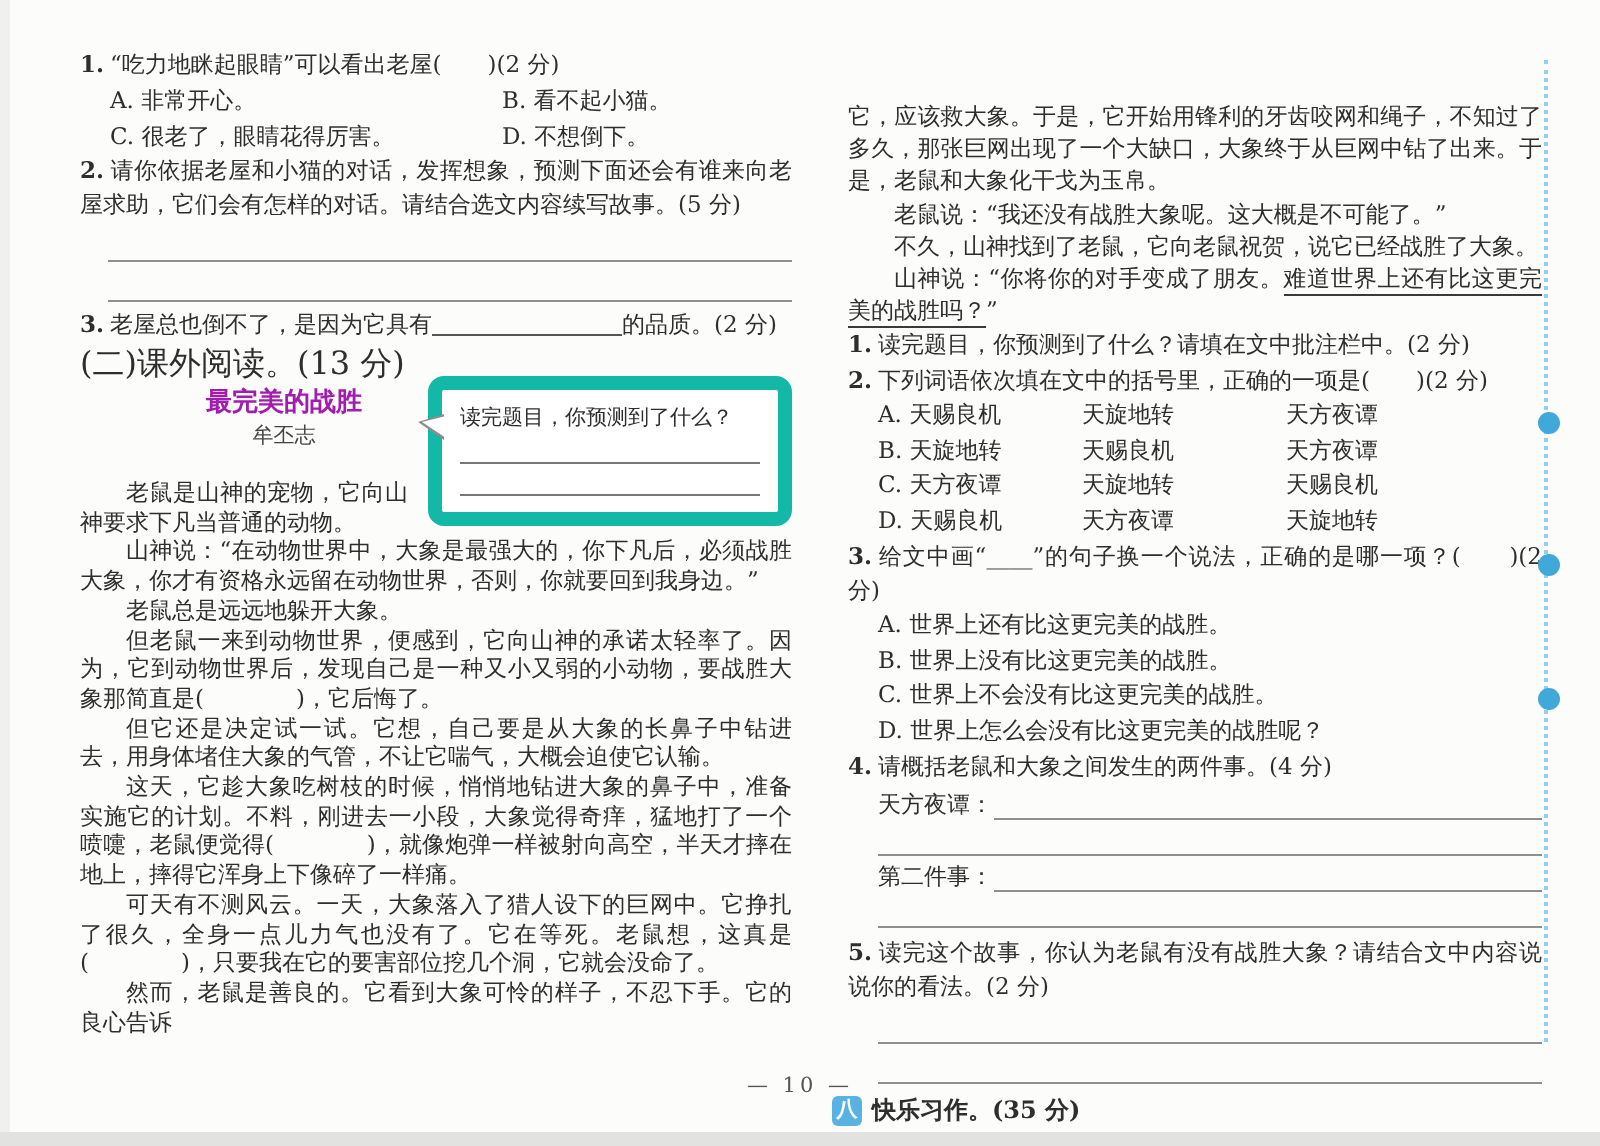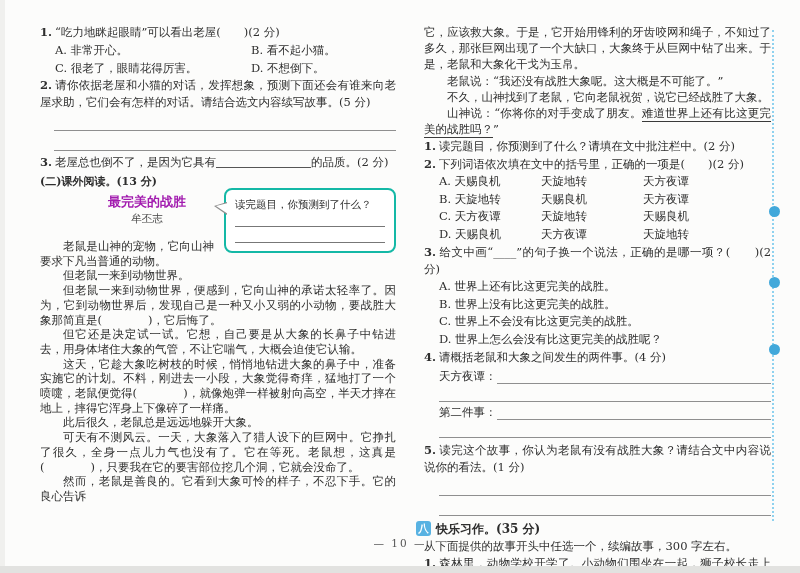--- a/index.html
+++ b/index.html
@@ -13,34 +13,34 @@
 
   .qp{margin:0;font-size:11.5px;line-height:17px;text-align:justify;}
   .qnum{font-weight:bold;margin-right:3px;}
   .opts2{display:grid;grid-template-columns:196px 1fr;padding-left:15px;font-size:11.5px;line-height:18px;}
   .optline{padding-left:15px;font-size:11.5px;line-height:17.5px;}
 
   .ansline{border-bottom:1px solid #8f8f8f;height:19px;}
   .ansline.left-ind{margin-left:14px;}
   .blank-inline{display:inline-block;width:95px;border-bottom:1px solid #555;height:11px;vertical-align:-2px;}
 
-  .section-h{margin:2px 0 1px;font-size:11px;font-weight:bold;line-height:17px;}
+  .section-h{margin:2px 0 1px;font-size:16px;font-weight:normal;line-height:17px;}
 
   .reading-block{margin-top:2px;}
-  .bubble{float:right;width:150px;border:2px solid #14b8a6;border-radius:8px;background:#fff;
+  .bubble{float:right;width:150px;border:7px solid #14b8a6;border-radius:8px;background:#fff;
           padding:7px 9px 8px;margin:-4px 0 5px 10px;font-size:10.5px;line-height:14px;position:relative;}
   .bubble-tail-o{position:absolute;left:-12px;top:12px;width:0;height:0;
           border-top:4px solid transparent;border-bottom:9px solid transparent;border-right:13px solid #8d8d8d;}
   .bubble-tail-i{position:absolute;left:-10px;top:13px;width:0;height:0;
           border-top:3px solid transparent;border-bottom:8px solid transparent;border-right:12px solid #fff;}
   .bline{border-bottom:1px solid #777;height:15px;}
   .reading-title{text-align:center;padding-left:40px;font-size:13px;font-weight:bold;color:#a21caf;line-height:19px;}
   .reading-author{text-align:center;padding-left:40px;font-size:10.5px;color:#444;line-height:15px;margin-bottom:13px;}
   .passage{margin:0;font-size:11.5px;line-height:14.7px;text-indent:2em;text-align:justify;}
-  .passage.noindent{text-indent:0;}
+  .passage.noindent{text-indent:0;margin-top:26px;}
   .rc .passage{line-height:16.2px;}
   .ul{border-bottom:1px solid #3a3a3a;padding-bottom:0.5px;}
 
   .rq{margin-top:1px;}
   .w3{display:inline-block;width:102px;}
   .fillrow{display:flex;align-items:flex-end;font-size:11.5px;line-height:15px;margin-top:3px;padding-left:15px;}
   .fillrow .lab{white-space:nowrap;}
   .fillrow .ansline{flex:1;height:13px;}
   .fullline{border-bottom:1px solid #8f8f8f;height:17px;margin-left:15px;}
 
@@ -77,25 +77,25 @@
       <div class="bubble">
         <div class="bubble-tail-o"></div>
         <div class="bubble-tail-i"></div>
         <div>读完题目，你预测到了什么？</div>
         <div class="bline"></div>
         <div class="bline"></div>
       </div>
       <div class="reading-title">最完美的战胜</div>
       <div class="reading-author">牟丕志</div>
       <p class="passage">老鼠是山神的宠物，它向山神要求下凡当普通的动物。</p>
-      <p class="passage">但老鼠一来到动物世界。</p>
+      <p class="passage">山神说：“在动物世界中，大象是最强大的，你下凡后，必须战胜大象，你才有资格永远留在动物世界，否则，你就要回到我身边。”</p>
+      <p class="passage">老鼠总是远远地躲开大象。</p>
       <p class="passage">但老鼠一来到动物世界，便感到，它向山神的承诺太轻率了。因为，它到动物世界后，发现自己是一种又小又弱的小动物，要战胜大象那简直是(　　　　)，它后悔了。</p>
       <p class="passage">但它还是决定试一试。它想，自己要是从大象的长鼻子中钻进去，用身体堵住大象的气管，不让它喘气，大概会迫使它认输。</p>
       <p class="passage">这天，它趁大象吃树枝的时候，悄悄地钻进大象的鼻子中，准备实施它的计划。不料，刚进去一小段，大象觉得奇痒，猛地打了一个喷嚏，老鼠便觉得(　　　　)，就像炮弹一样被射向高空，半天才摔在地上，摔得它浑身上下像碎了一样痛。</p>
-      <p class="passage">此后很久，老鼠总是远远地躲开大象。</p>
       <p class="passage">可天有不测风云。一天，大象落入了猎人设下的巨网中。它挣扎了很久，全身一点儿力气也没有了。它在等死。老鼠想，这真是(　　　　)，只要我在它的要害部位挖几个洞，它就会没命了。</p>
       <p class="passage">然而，老鼠是善良的。它看到大象可怜的样子，不忍下手。它的良心告诉</p>
     </div>
   </div>
 
   <div class="col-right rc">
     <p class="passage noindent">它，应该救大象。于是，它开始用锋利的牙齿咬网和绳子，不知过了多久，那张巨网出现了一个大缺口，大象终于从巨网中钻了出来。于是，老鼠和大象化干戈为玉帛。</p>
     <p class="passage">老鼠说：“我还没有战胜大象呢。这大概是不可能了。”</p>
     <p class="passage">不久，山神找到了老鼠，它向老鼠祝贺，说它已经战胜了大象。</p>
     <p class="passage"><span>山神说：“你将你的对手变成了朋友。</span><span class="ul">难道世界上还有比这更完美的战胜吗？</span><span>”</span></p>
@@ -119,21 +119,21 @@
         <span class="lab">天方夜谭：</span>
         <div class="ansline"></div>
       </div>
     <div class="fullline"></div>
     <div class="fillrow">
         <span class="lab">第二件事：</span>
         <div class="ansline"></div>
       </div>
     <div class="fullline"></div>
 
-    <p class="qp rq" style="margin-top:4px;"><span class="qnum">5.</span><span>读完这个故事，你认为老鼠有没有战胜大象？请结合文中内容说说你的看法。(1 分)</span></p>
+    <p class="qp rq" style="margin-top:4px;"><span class="qnum">5.</span><span>读完这个故事，你认为老鼠有没有战胜大象？请结合文中内容说说你的看法。(2 分)</span></p>
     <div class="fullline" style="height:19px;"></div>
     <div class="fullline" style="height:19px;"></div>
 
     <div class="sec8"><span class="badge8">八</span><span>快乐习作。(35 分)</span></div>
     <p class="qp">从下面提供的故事开头中任选一个，续编故事，300 字左右。</p>
     <p class="qp"><span class="qnum">1.</span><span>森林里，动物学校开学了。小动物们围坐在一起，狮子校长走上了讲台……</span></p>
 
   </div>
 
   <div class="binding-line"></div>

